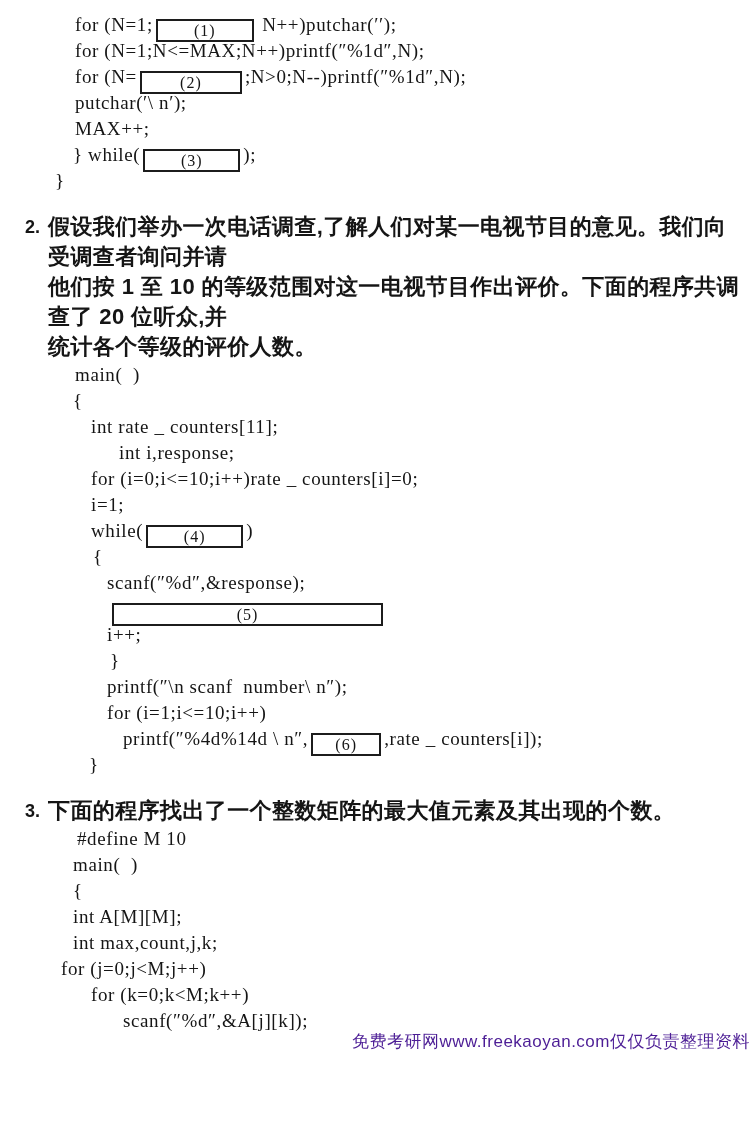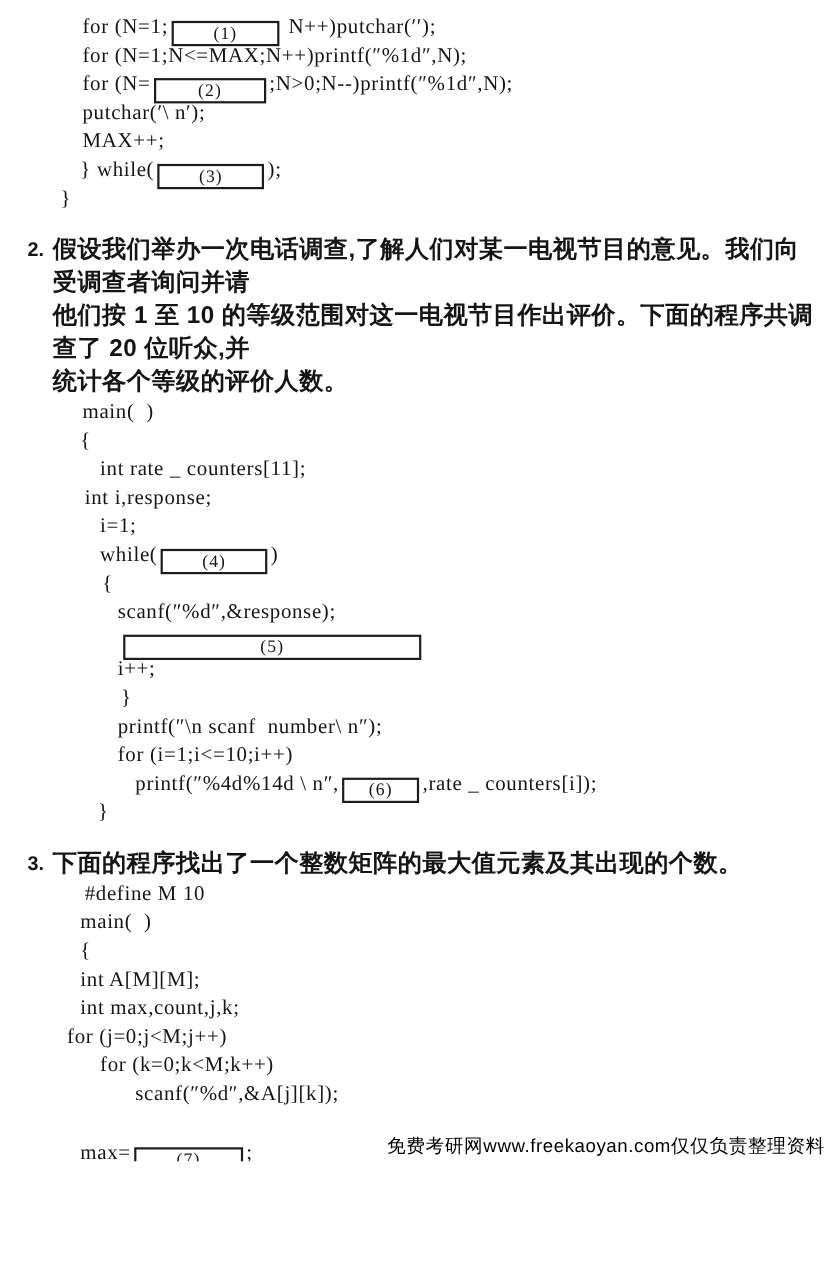--- a/index.html
+++ b/index.html
@@ -37,21 +37,21 @@
     font-size:18px;
   }
   .q-line{min-height:30px;line-height:30px;font-size:22px;letter-spacing:0.4px;}
   .page-number{
     margin-top:6px;height:26px;line-height:26px;
     font-size:12px;letter-spacing:2px;
   }
   .watermark{
     position:absolute;right:2px;bottom:3px;
     font-size:17px;letter-spacing:0.5px;
-    color:#000000;
+    color:#4c1d95;
     font-family:"Liberation Sans","DejaVu Sans",sans-serif;
   }
 </style>
 </head>
 <body>
 
 <div class="page">
   <div class="content">
       <div class="code-block">
         <div class="code-line" style="margin-left: 50px;"><span class="code-text">for (N=1;</span><span class="blank" style="width: 98px;">(1)</span><span class="code-text"> N++)putchar(′′);</span></div>
@@ -65,21 +65,22 @@
       <div class="question">
         <span class="q-num">2.</span>
         <div class="q-line">假设我们举办一次电话调查,了解人们对某一电视节目的意见。我们向受调查者询问并请</div>
         <div class="q-line">他们按 1 至 10 的等级范围对这一电视节目作出评价。下面的程序共调查了 20 位听众,并</div>
         <div class="q-line">统计各个等级的评价人数。</div>
       </div>
       <div class="code-block">
         <div class="code-line" style="margin-left: 50px;"><span class="code-text">main(  )</span></div>
         <div class="code-line" style="margin-left: 48px;"><span class="code-text">{</span></div>
         <div class="code-line" style="margin-left: 66px;"><span class="code-text">int rate _ counters[11];</span></div>
-        <div class="code-line" style="margin-left: 52px;"><span class="code-text">int i,response;</span></div>
+        <div class="code-line" style="margin-left: 94px;"><span class="code-text">int i,response;</span></div>
+        <div class="code-line" style="margin-left: 66px;"><span class="code-text">for (i=0;i&lt;=10;i++)rate _ counters[i]=0;</span></div>
         <div class="code-line" style="margin-left: 66px;"><span class="code-text">i=1;</span></div>
         <div class="code-line" style="margin-left: 66px;"><span class="code-text">while(</span><span class="blank" style="width: 97px;">(4)</span><span class="code-text">)</span></div>
         <div class="code-line" style="margin-left: 68px;"><span class="code-text">{</span></div>
         <div class="code-line" style="margin-left: 82px;"><span class="code-text">scanf(″%d″,&amp;response);</span></div>
         <div class="code-line" style="margin-left: 84px;"><span class="blank" style="width: 271px;">(5)</span></div>
         <div class="code-line" style="margin-left: 82px;"><span class="code-text">i++;</span></div>
         <div class="code-line" style="margin-left: 85px;"><span class="code-text">}</span></div>
         <div class="code-line" style="margin-left: 82px;"><span class="code-text">printf(″\n scanf  number\ n″);</span></div>
         <div class="code-line" style="margin-left: 82px;"><span class="code-text">for (i=1;i&lt;=10;i++)</span></div>
         <div class="code-line" style="margin-left: 98px;"><span class="code-text">printf(″%4d%14d \ n″,</span><span class="blank" style="width: 70px;">(6)</span><span class="code-text">,rate _ counters[i]);</span></div>

